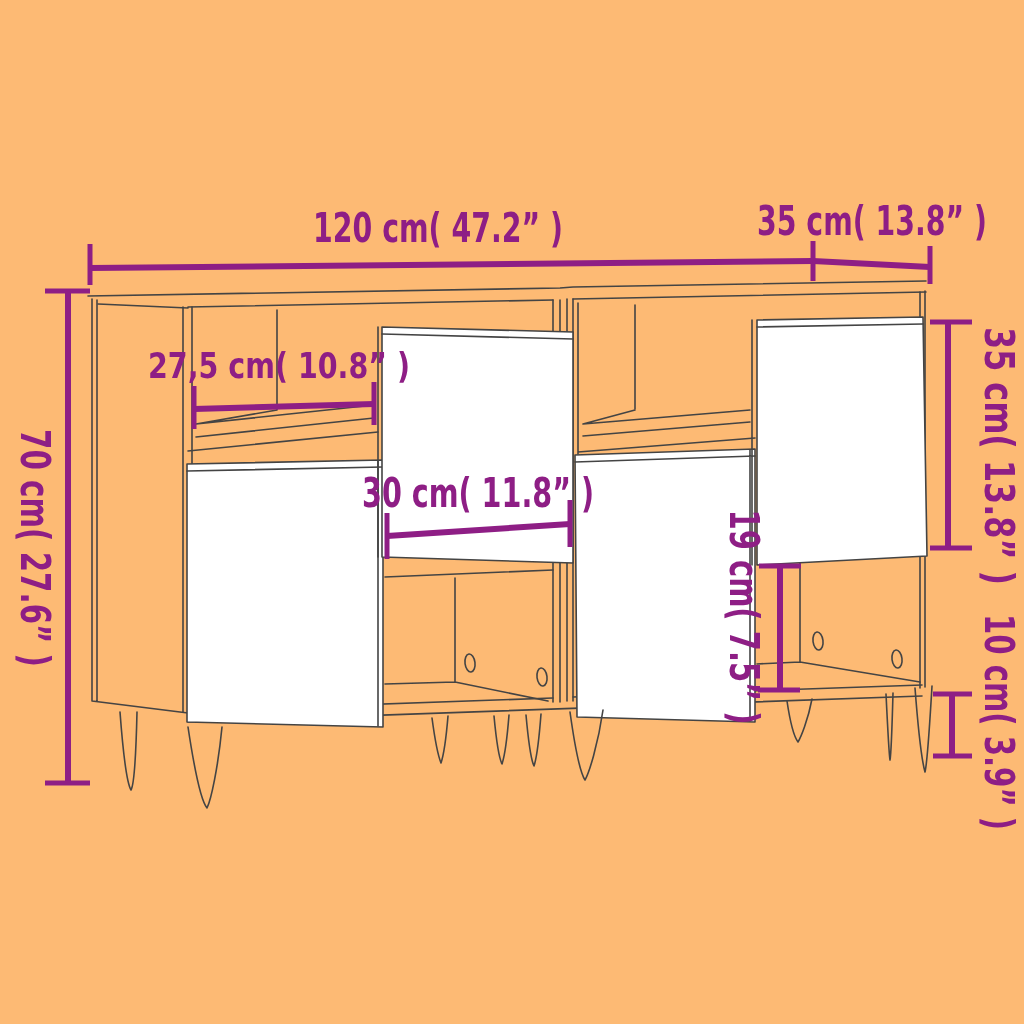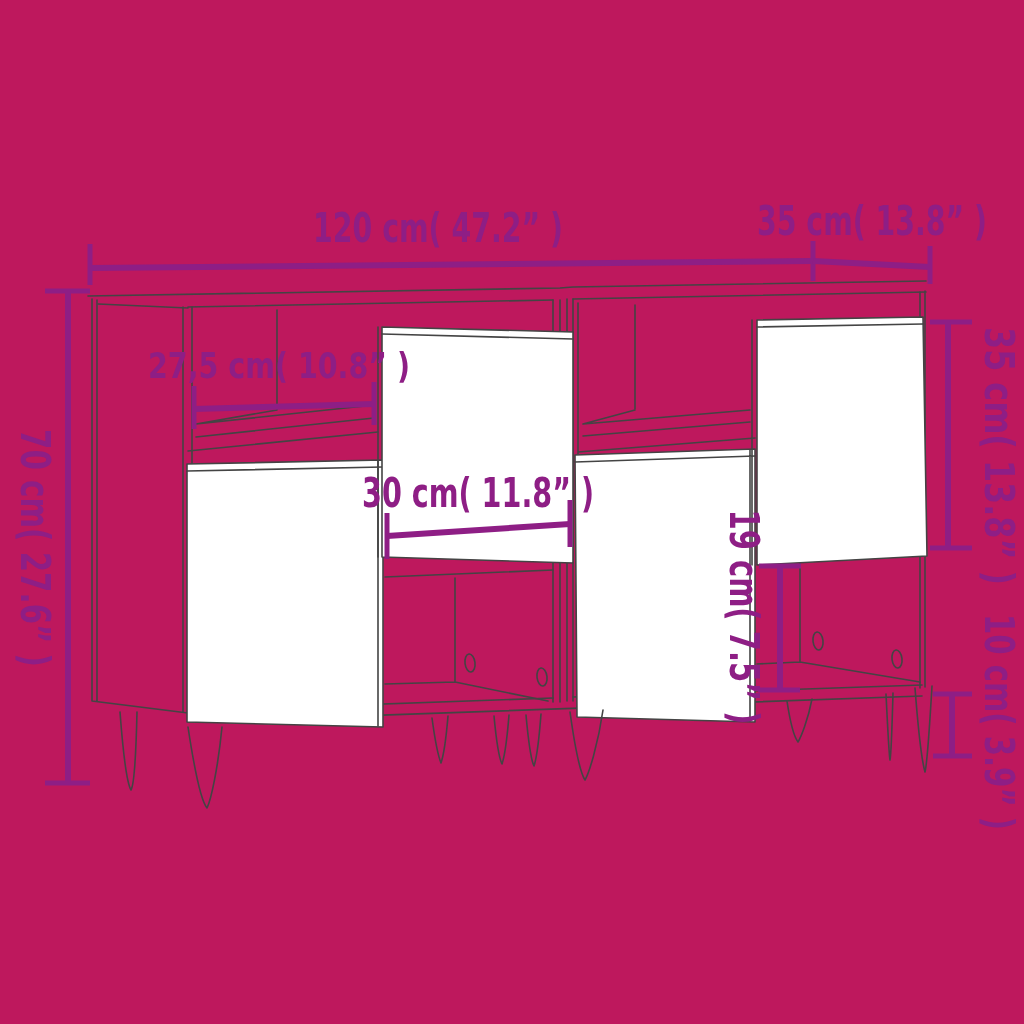--- a/index.html
+++ b/index.html
@@ -1,16 +1,16 @@
 <!DOCTYPE html>
 <html><head>
 <meta charset="utf-8">
 <style>
   html,body{margin:0;padding:0;background:#ffffff;}
-  .stage{position:relative;width:1024px;height:1024px;background:#be185d;overflow:hidden;}
+  .stage{position:relative;width:1024px;height:1024px;background:#fdba74;overflow:hidden;}
   svg{position:absolute;left:0;top:0;}
   .art{stroke:#444444;stroke-width:1.6;fill:none;stroke-linejoin:round;stroke-linecap:round;}
   .door{stroke:#444444;stroke-width:1.6;fill:#ffffff;stroke-linejoin:round;}
   .dimline{stroke:#8e1e85;stroke-width:6;fill:none;stroke-linecap:butt;}
   .dimtick{stroke:#8e1e85;stroke-width:5;fill:none;stroke-linecap:butt;}
   .dimtext{fill:#8e1e85;font-family:"DejaVu Sans",sans-serif;font-weight:bold;font-size:41px;}
   .dimtext.small{font-size:36px;}
 </style>
 </head>
 <body>

